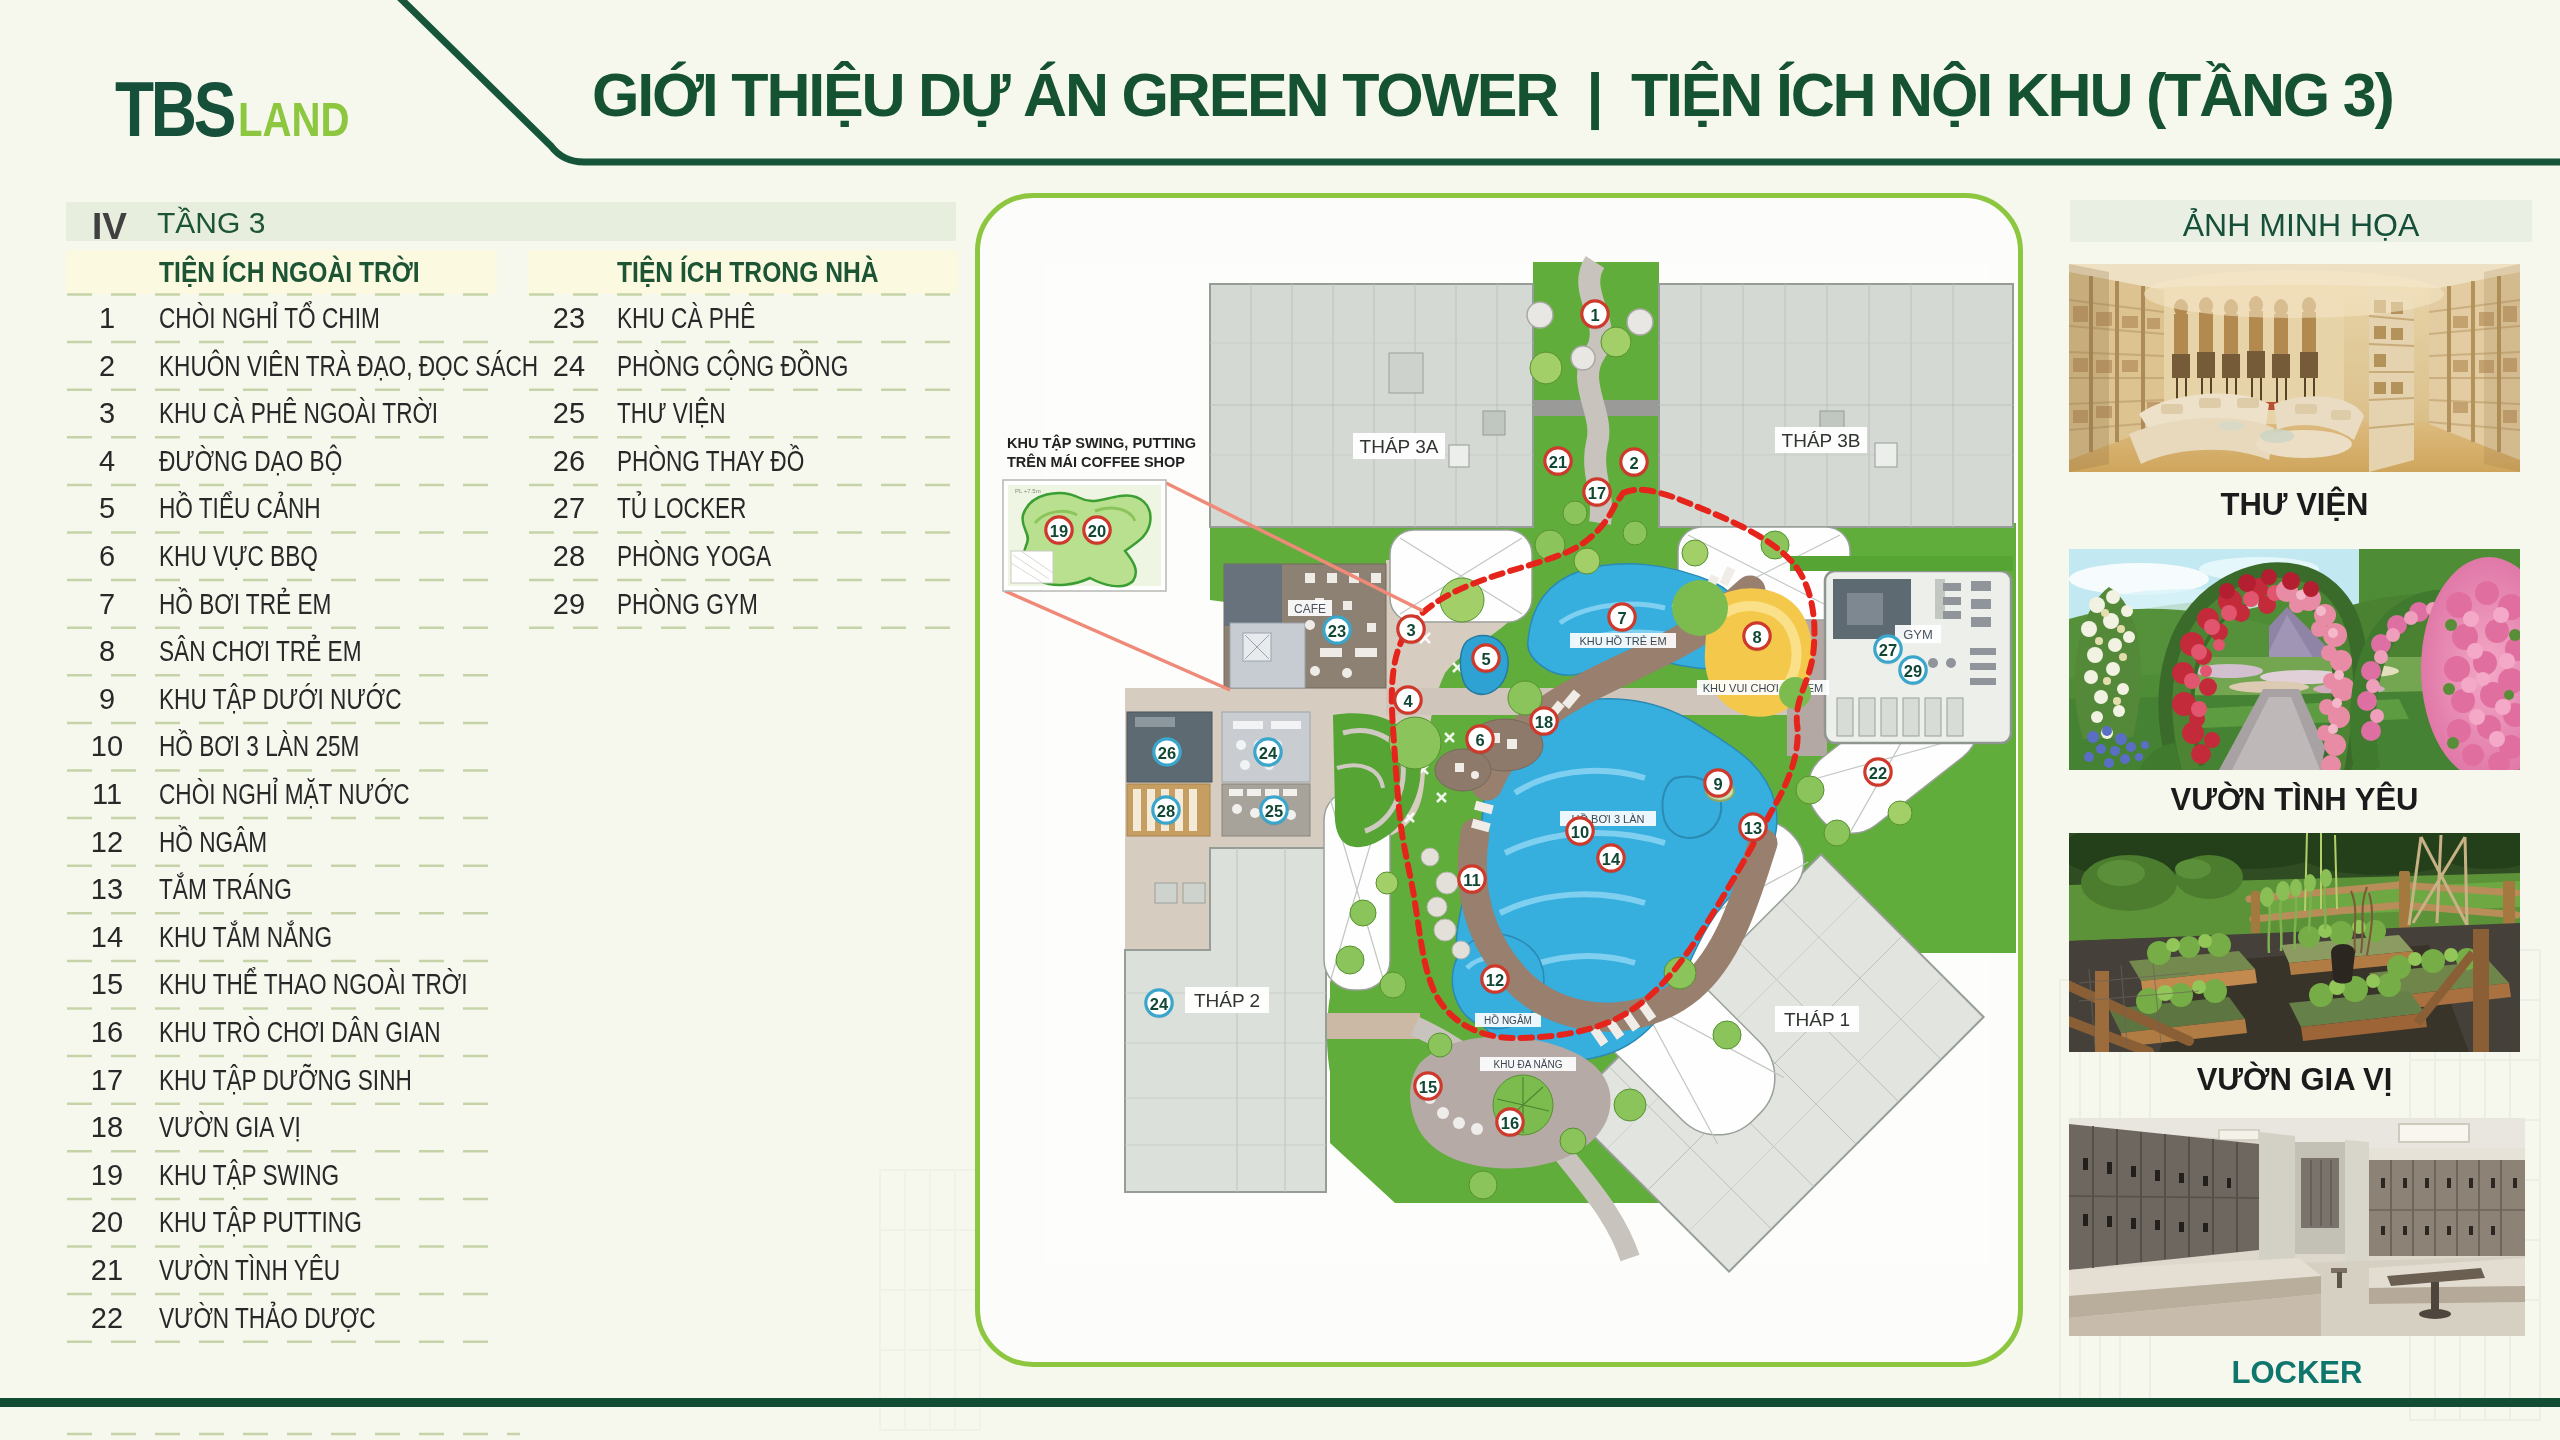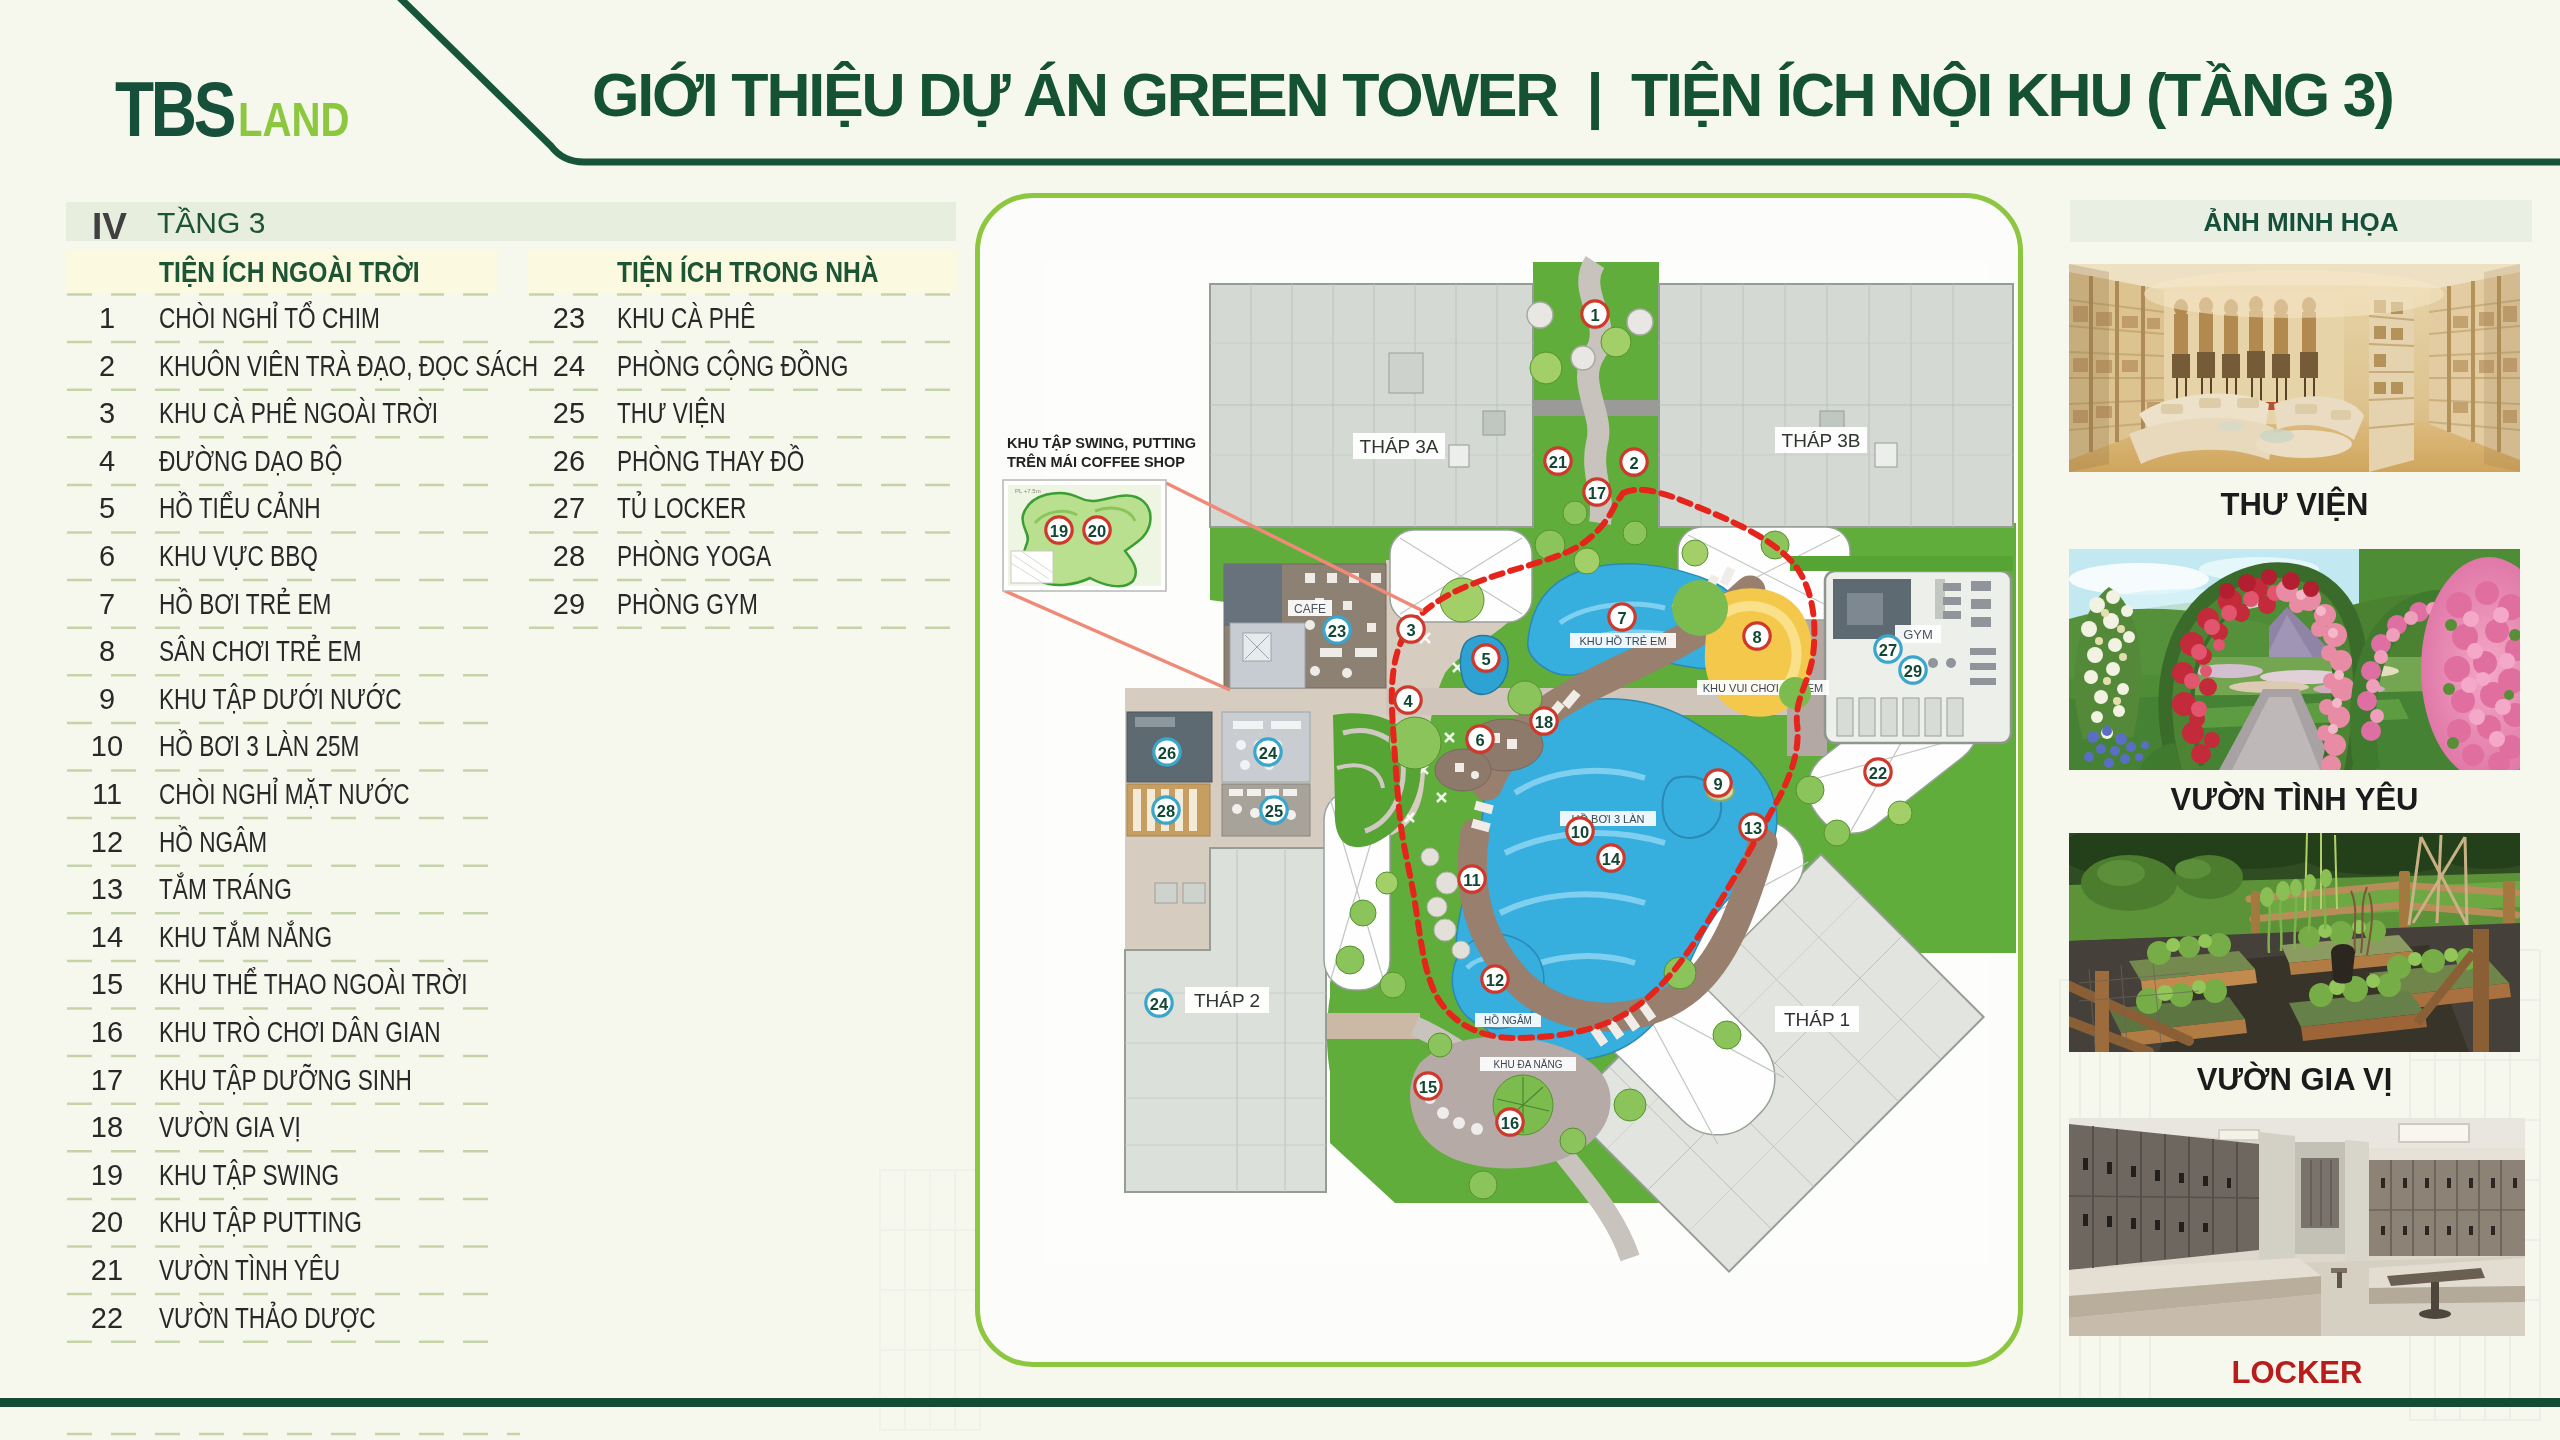--- a/index.html
+++ b/index.html
@@ -621,21 +621,21 @@
       <circle cx="84" cy="339" r="13.5" fill="#000" opacity="0.10"></circle>
       <circle cx="84" cy="337" r="13.2" fill="#ffffff" stroke="#cf392c" stroke-width="3.2"></circle>
       <text x="84" y="343.5" font-size="16.5" font-weight="bold" fill="#124734" text-anchor="middle">19</text>
       <circle cx="122" cy="339" r="13.5" fill="#000" opacity="0.10"></circle>
       <circle cx="122" cy="337" r="13.2" fill="#ffffff" stroke="#cf392c" stroke-width="3.2"></circle>
       <text x="122" y="343.5" font-size="16.5" font-weight="bold" fill="#124734" text-anchor="middle">20</text>
     </g>
 </svg>
 
 <div class="abs" style="left:2070px;top:200px;width:462px;height:42px;background:#e9efe2;"></div>
-<div class="abs" style="left:2070px;top:207px;width:462px;text-align:center;font-size:26px;font-weight:700;color:#17503a;">ẢNH MINH HỌA</div>
+<div class="abs" style="left:2070px;top:207px;width:462px;text-align:center;font-size:32px;font-weight:400;color:#17503a;">ẢNH MINH HỌA</div>
 
 <svg class="abs" style="left:2069px;top:264px" width="451" height="208" viewBox="0 0 451 208">
 <defs>
 <linearGradient id="libbg" x1="0" y1="0" x2="0" y2="1">
 <stop offset="0" stop-color="#efe2bd"></stop>
         <stop offset="0.6" stop-color="#e4d0a0"></stop>
         <stop offset="1" stop-color="#d9bd85"></stop>
 </linearGradient>
 <linearGradient id="libfloor" x1="0" y1="0" x2="0" y2="1">
 <stop offset="0" stop-color="#e2c489"></stop>
@@ -1210,21 +1210,21 @@
 <path d="M300,170 L456,168 L456,184 L300,186 Z" fill="#b5aa99"></path>
 
 <path d="M318,158 L412,150 L416,160 L322,168 Z" fill="#6b5f52"></path>
 <rect x="362" y="164" width="8" height="28" fill="#4e463c"></rect>
 <ellipse cx="366" cy="196" rx="16" ry="5" fill="#4e463c"></ellipse>
 
 <rect x="262" y="150" width="16" height="5" fill="#7a6f62"></rect>
 <rect x="268" y="154" width="5" height="16" fill="#5d554a"></rect>
 </svg>
 
-<div class="abs" style="left:2069px;top:1355px;width:456px;text-align:center;font-size:31px;font-weight:700;color:#b91c1c;">LOCKER</div>
+<div class="abs" style="left:2069px;top:1355px;width:456px;text-align:center;font-size:31px;font-weight:700;color:#0f766e;">LOCKER</div>
 
 <svg class="abs" style="left:2040px;top:940px;z-index:-1" width="520" height="500" viewBox="0 0 520 500">
 <g stroke="#eaede4" stroke-width="2" fill="none" opacity="0.8">
 <rect x="20" y="40" width="90" height="420"></rect>
       <line x1="40" y1="40" x2="40" y2="460"></line>
       <line x1="60" y1="40" x2="60" y2="460"></line>
       <line x1="80" y1="40" x2="80" y2="460"></line>
 <rect x="370" y="10" width="130" height="470"></rect>
       <line x1="395" y1="10" x2="395" y2="480"></line>
       <line x1="420" y1="10" x2="420" y2="480"></line>

